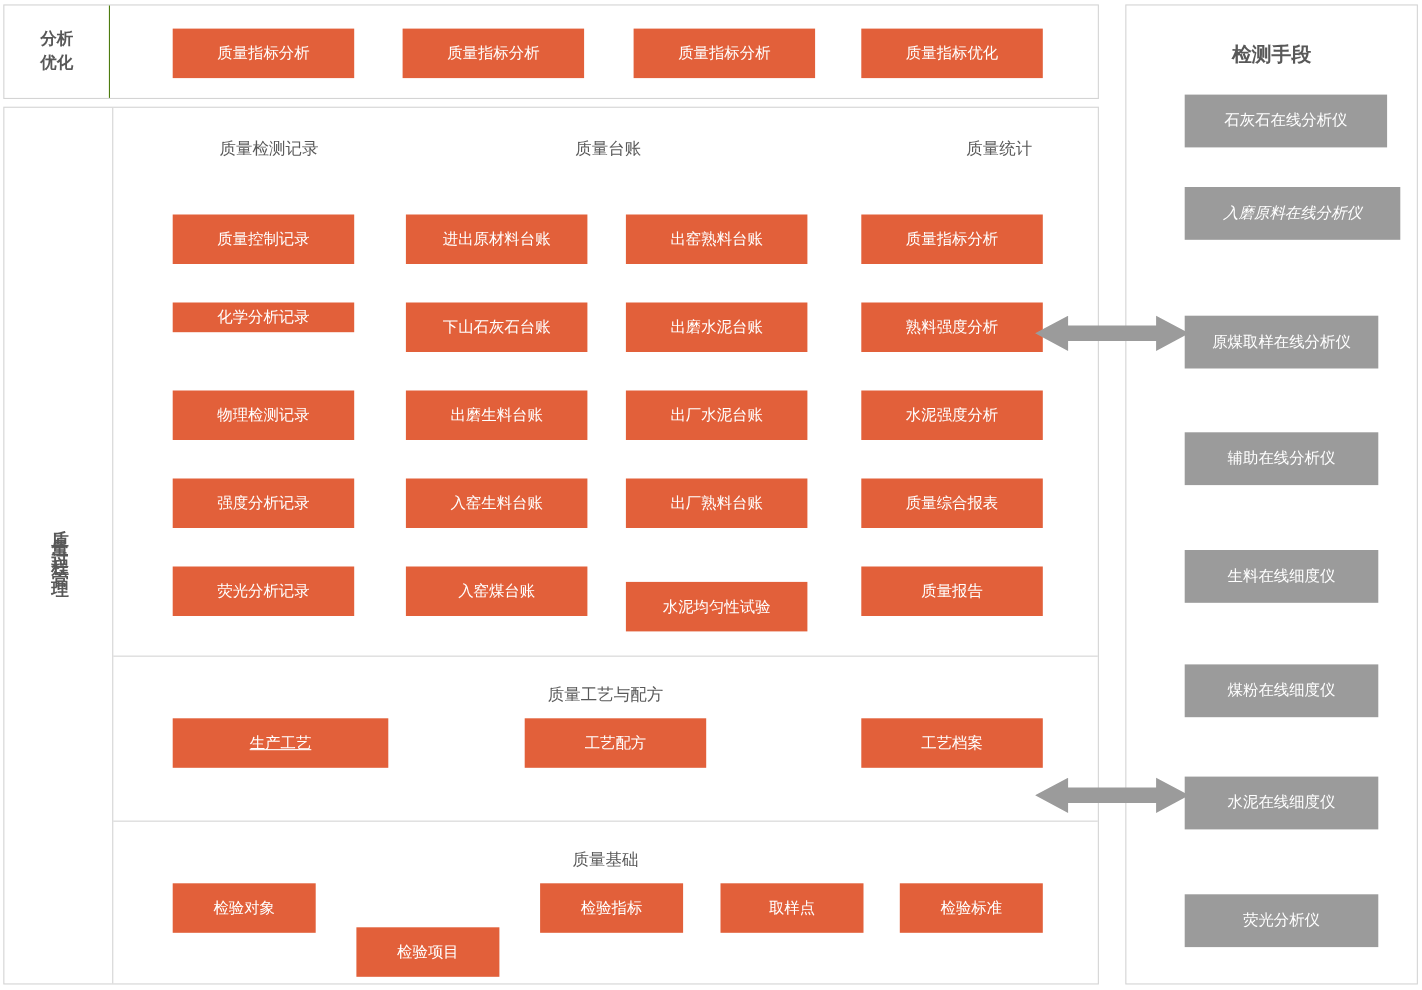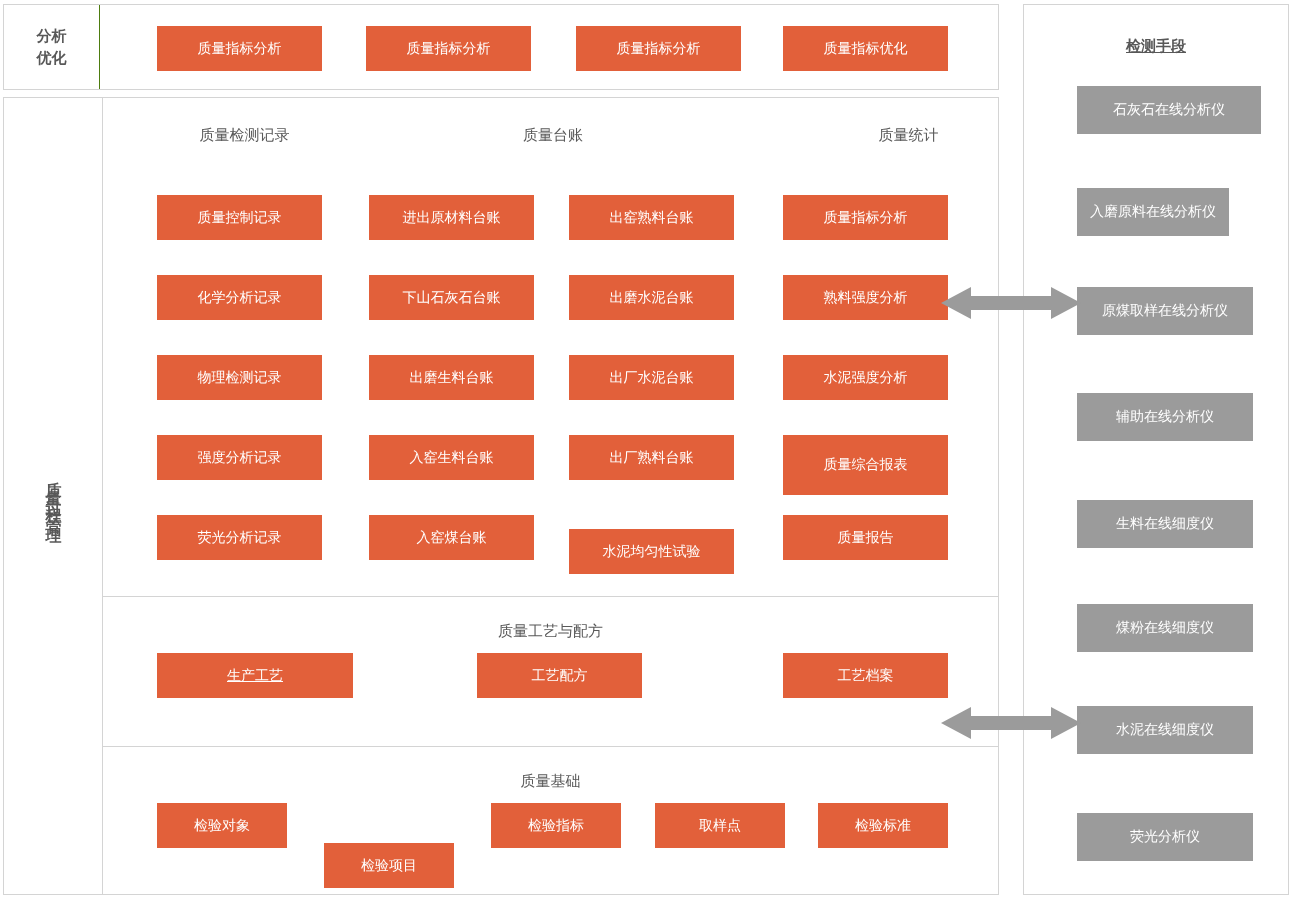--- a/index.html
+++ b/index.html
@@ -135,24 +135,23 @@
   
   #detect-panel {
     left: 1023px; top: 4px;
     width: 266px; height: 891px;
   }
   #detect-title {
     position: absolute;
     top: 32px; left: 0;
     width: 100%;
     text-align: center;
-    font-size: 15px;
+    font-size: 18px;
     font-weight: bold;
     color: #585858;
-    text-decoration: underline;
   }
 
   
   .arrow {
     position: absolute;
     pointer-events: none;
   }
 </style>
 </head>
 <body>
@@ -182,41 +181,41 @@
 
     <div id="process-body">
 
       <div class="sub-section" id="sec-records">
 
         <div class="col-head" style="left:0px;   width:283px;">质量检测记录</div>
         <div class="col-head" style="left:249px; width:402px;">质量台账</div>
         <div class="col-head" style="left:664px; width:283px;">质量统计</div>
 
         <div class="blk orange" style="left:54px; top:97px;  width:165px; height:45px;">质量控制记录</div>
-        <div class="blk orange" style="left:54px; top:177px; width:165px; height:45px;">化学分析记录</div>
+        <div class="blk orange" style="left:54px; top:177px; width:165px; height:27px;">化学分析记录</div>
         <div class="blk orange" style="left:54px; top:257px; width:165px; height:45px;">物理检测记录</div>
         <div class="blk orange" style="left:54px; top:337px; width:165px; height:45px;">强度分析记录</div>
         <div class="blk orange" style="left:54px; top:417px; width:165px; height:45px;">荧光分析记录</div>
 
         <div class="blk orange" style="left:266px; top:97px;  width:165px; height:45px;">进出原材料台账</div>
         <div class="blk orange" style="left:266px; top:177px; width:165px; height:45px;">下山石灰石台账</div>
         <div class="blk orange" style="left:266px; top:257px; width:165px; height:45px;">出磨生料台账</div>
         <div class="blk orange" style="left:266px; top:337px; width:165px; height:45px;">入窑生料台账</div>
         <div class="blk orange" style="left:266px; top:417px; width:165px; height:45px;">入窑煤台账</div>
 
         <div class="blk orange" style="left:466px; top:97px;  width:165px; height:45px;">出窑熟料台账</div>
         <div class="blk orange" style="left:466px; top:177px; width:165px; height:45px;">出磨水泥台账</div>
         <div class="blk orange" style="left:466px; top:257px; width:165px; height:45px;">出厂水泥台账</div>
         <div class="blk orange" style="left:466px; top:337px; width:165px; height:45px;">出厂熟料台账</div>
         <div class="blk orange" style="left:466px; top:431px; width:165px; height:45px;">水泥均匀性试验</div>
 
         <div class="blk orange" style="left:680px; top:97px;  width:165px; height:45px;">质量指标分析</div>
         <div class="blk orange" style="left:680px; top:177px; width:165px; height:45px;">熟料强度分析</div>
         <div class="blk orange" style="left:680px; top:257px; width:165px; height:45px;">水泥强度分析</div>
-        <div class="blk orange" style="left:680px; top:337px; width:165px; height:60px;">质量综合报表</div>
+        <div class="blk orange" style="left:680px; top:337px; width:165px; height:45px;">质量综合报表</div>
         <div class="blk orange" style="left:680px; top:417px; width:165px; height:45px;">质量报告</div>
       </div>
 
       <div class="sub-section" id="sec-craft">
         <div class="sec-title" style="top:25px;">质量工艺与配方</div>
 
         <div class="blk orange" style="left:54px;  top:56px; width:196px; height:45px;text-decoration:underline;">生产工艺</div>
         <div class="blk orange" style="left:374px; top:56px; width:165px; height:45px;">工艺配方</div>
         <div class="blk orange" style="left:680px; top:56px; width:165px; height:45px;">工艺档案</div>
       </div>
@@ -231,21 +230,21 @@
         <div class="blk orange" style="left:715px; top:56px; width:130px; height:45px;">检验标准</div>
       </div>
 
     </div>
   </div>
 
   <div class="panel" id="detect-panel">
     <div id="detect-title">检测手段</div>
 
     <div class="blk gray" style="left:53px; top:81px;  width:184px; height:48px;text-align:right;">石灰石在线分析仪</div>
-    <div class="blk gray" style="left:53px; top:183px; width:152px; height:48px;">入磨原料在线分析仪</div>
+    <div class="blk gray" style="left:53px; top:165px; width:196px; height:48px;font-style:italic;">入磨原料在线分析仪</div>
     <div class="blk gray" style="left:53px; top:282px; width:176px; height:48px;">原煤取样在线分析仪</div>
     <div class="blk gray" style="left:53px; top:388px; width:176px; height:48px;">辅助在线分析仪</div>
     <div class="blk gray" style="left:53px; top:495px; width:176px; height:48px;">生料在线细度仪</div>
     <div class="blk gray" style="left:53px; top:599px; width:176px; height:48px;">煤粉在线细度仪</div>
     <div class="blk gray" style="left:53px; top:701px; width:176px; height:48px;">水泥在线细度仪</div>
     <div class="blk gray" style="left:53px; top:808px; width:176px; height:48px;">荧光分析仪</div>
   </div>
 
   <svg class="arrow" style="left:941px; top:283px;" width="140" height="40" viewBox="0 0 140 40">
     <path d="M0,20 L30,4 L30,13 L110,13 L110,4 L140,20 L110,36 L110,27 L30,27 L30,36 Z" fill="#9b9b9b"></path>

